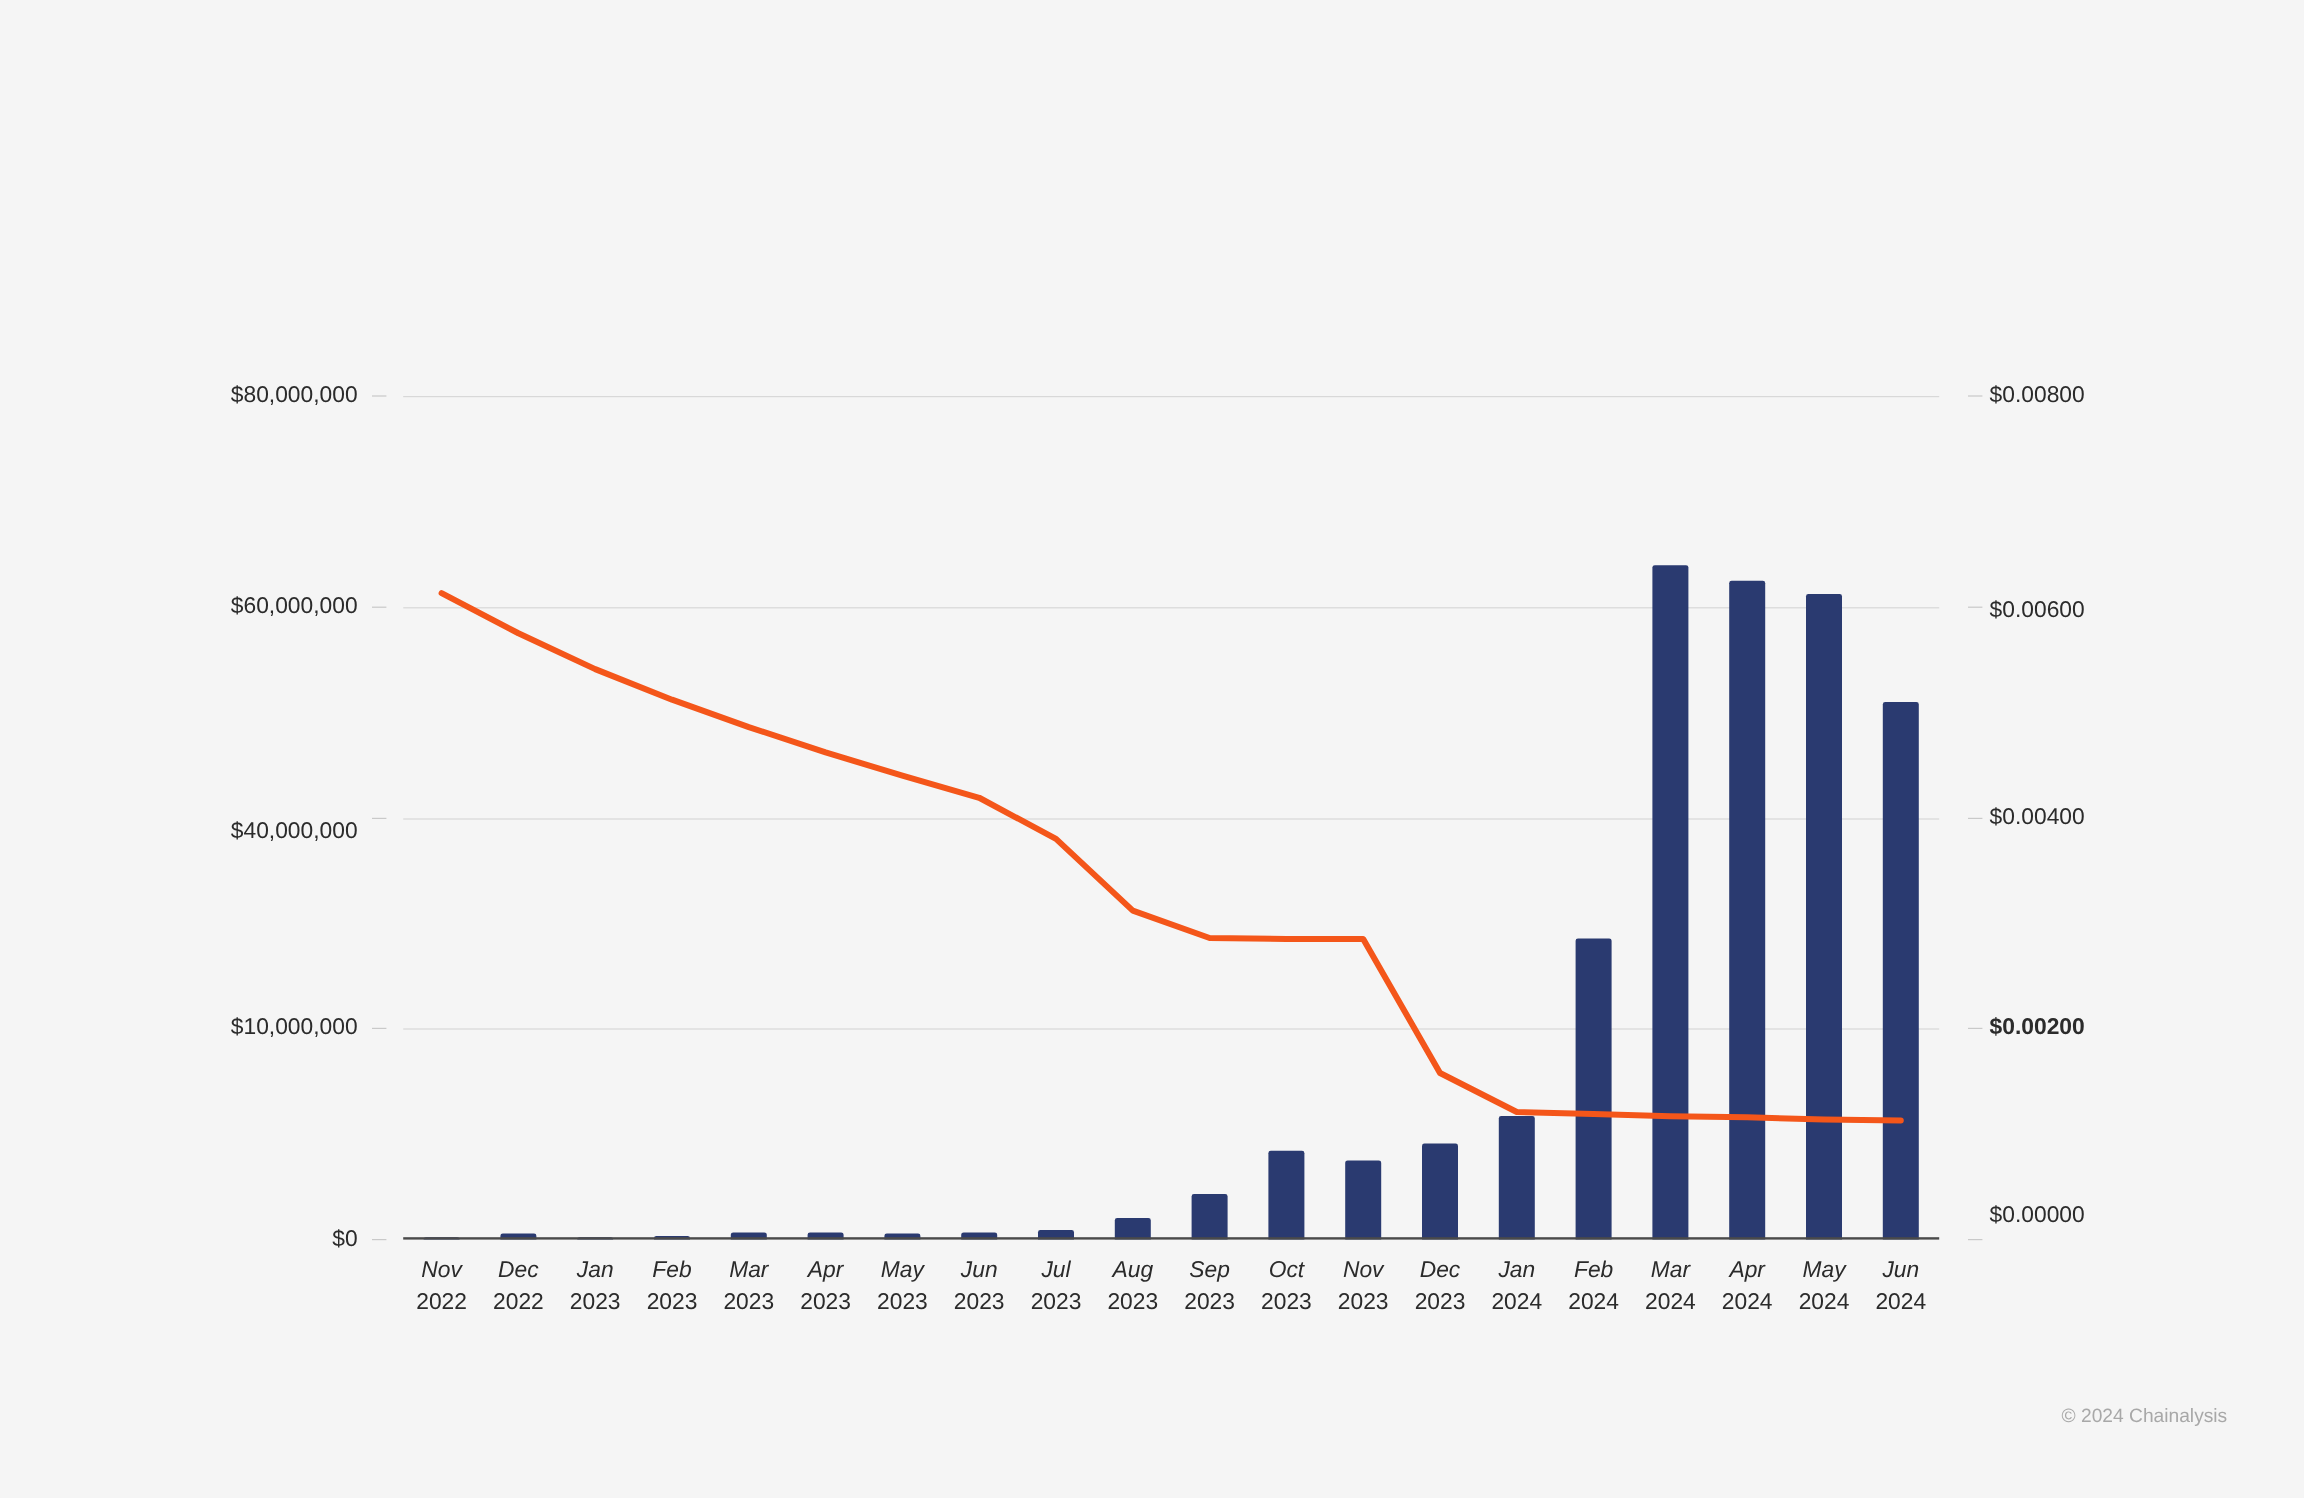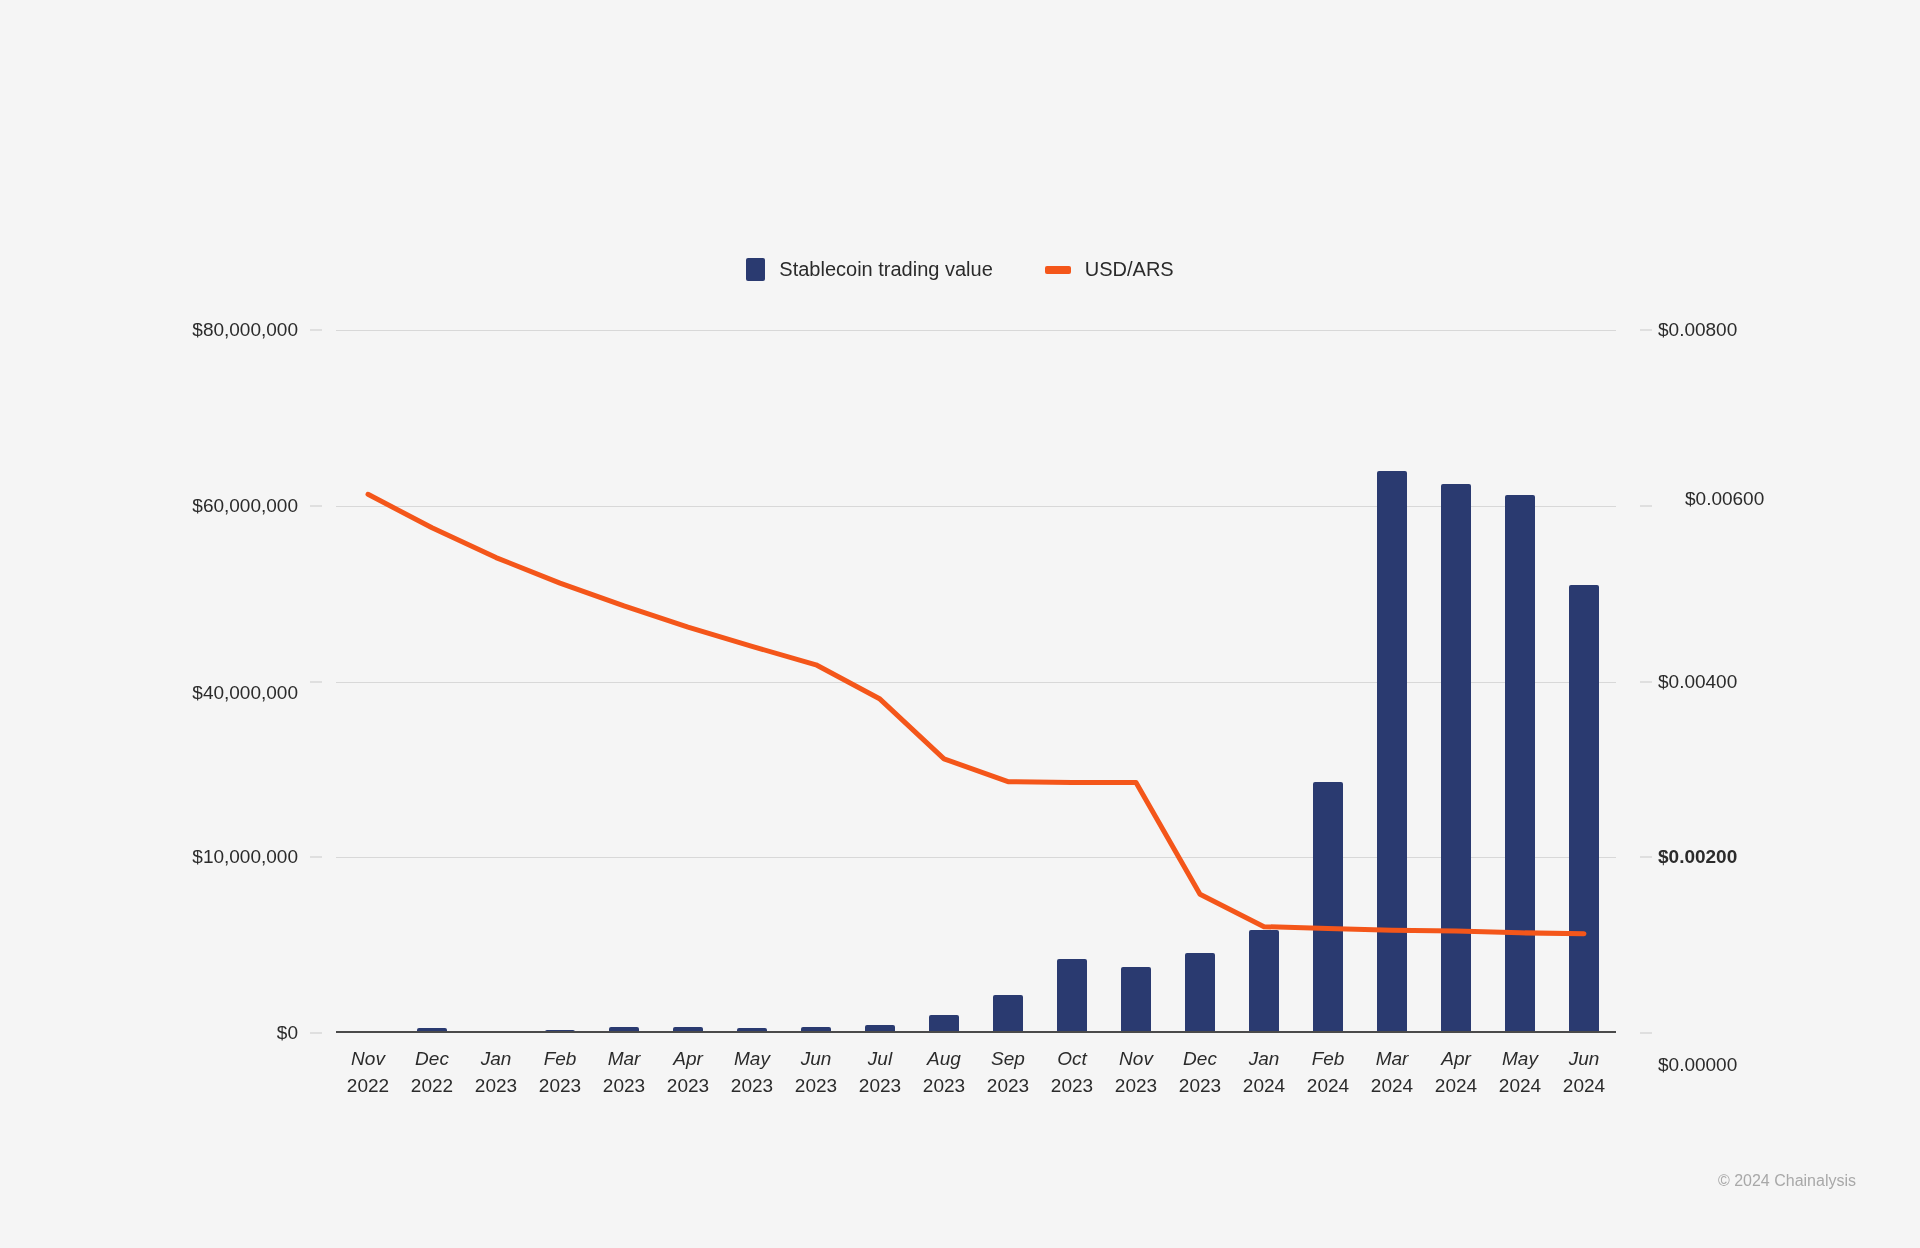--- a/index.html
+++ b/index.html
@@ -176,51 +176,41 @@
     font-size: 16px;
     color: #a8a8a8;
   }
 </style>
 </head>
 <body>
 
 <div class="chart-card">
 
 
-  <div class="legend" id="legend">
-      <div class="legend-item">
-        <span class="legend-swatch-bar" style="background: rgb(42, 58, 112);"></span>
-        <span>Stablecoin trading value</span>
-      </div>
-      <div class="legend-item">
-        <span class="legend-swatch-line" style="background: rgb(244, 86, 26);"></span>
-        <span>USD/ARS</span>
-      </div>
-    </div>
 
   <div class="y-left-labels" id="y-left">
       <div class="y-tick" style="top: 703px;">$0</div>
       <div class="tick-dash" style="top: 703px;"></div>
       <div class="y-tick" style="top: 527.25px;">$10,000,000</div>
       <div class="tick-dash" style="top: 527.25px;"></div>
       <div class="y-tick" style="top: 363px;">$40,000,000</div>
       <div class="tick-dash" style="top: 351.5px;"></div>
       <div class="y-tick" style="top: 175.75px;">$60,000,000</div>
       <div class="tick-dash" style="top: 175.75px;"></div>
       <div class="y-tick" style="top: 0px;">$80,000,000</div>
       <div class="tick-dash" style="top: 0px;"></div>
     </div>
   <div class="y-right-labels" id="y-right">
-      <div class="y-tick" style="top: 735px;">$0.00000</div>
+      <div class="y-tick" style="top: 683px;">$0.00000</div>
       <div class="tick-dash" style="top: 703px;"></div>
       <div class="y-tick" style="top: 527.25px; font-weight: bold;">$0.00200</div>
       <div class="tick-dash" style="top: 527.25px;"></div>
       <div class="y-tick" style="top: 351.5px;">$0.00400</div>
       <div class="tick-dash" style="top: 351.5px;"></div>
-      <div class="y-tick" style="top: 169px; margin-left: 27px;">$0.00600</div>
+      <div class="y-tick" style="top: 179px;">$0.00600</div>
       <div class="tick-dash" style="top: 175.75px;"></div>
       <div class="y-tick" style="top: 0px;">$0.00800</div>
       <div class="tick-dash" style="top: 0px;"></div>
     </div>
 
   <div class="plot">
     <div id="gridlines">
         <div class="gridline" style="top: 527.25px;"></div>
         <div class="gridline" style="top: 351.5px;"></div>
         <div class="gridline" style="top: 175.75px;"></div>

